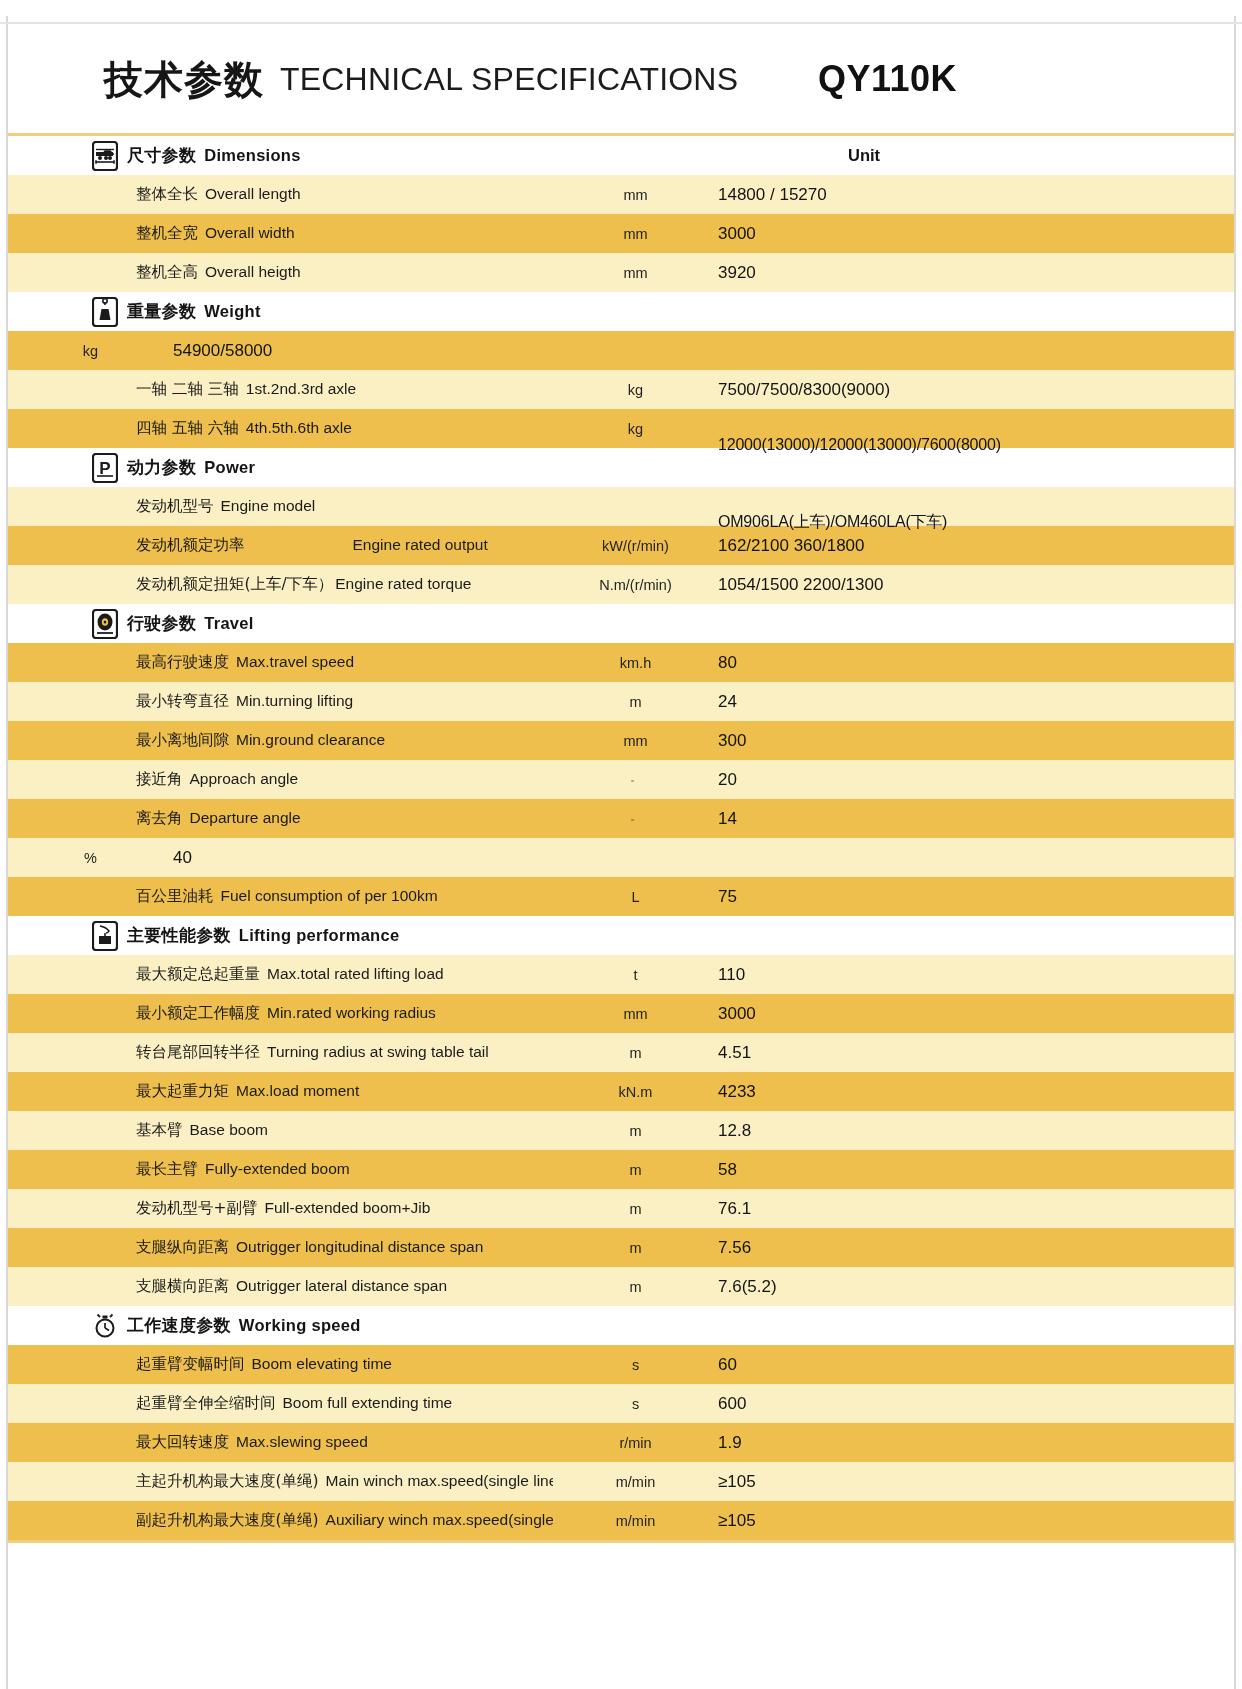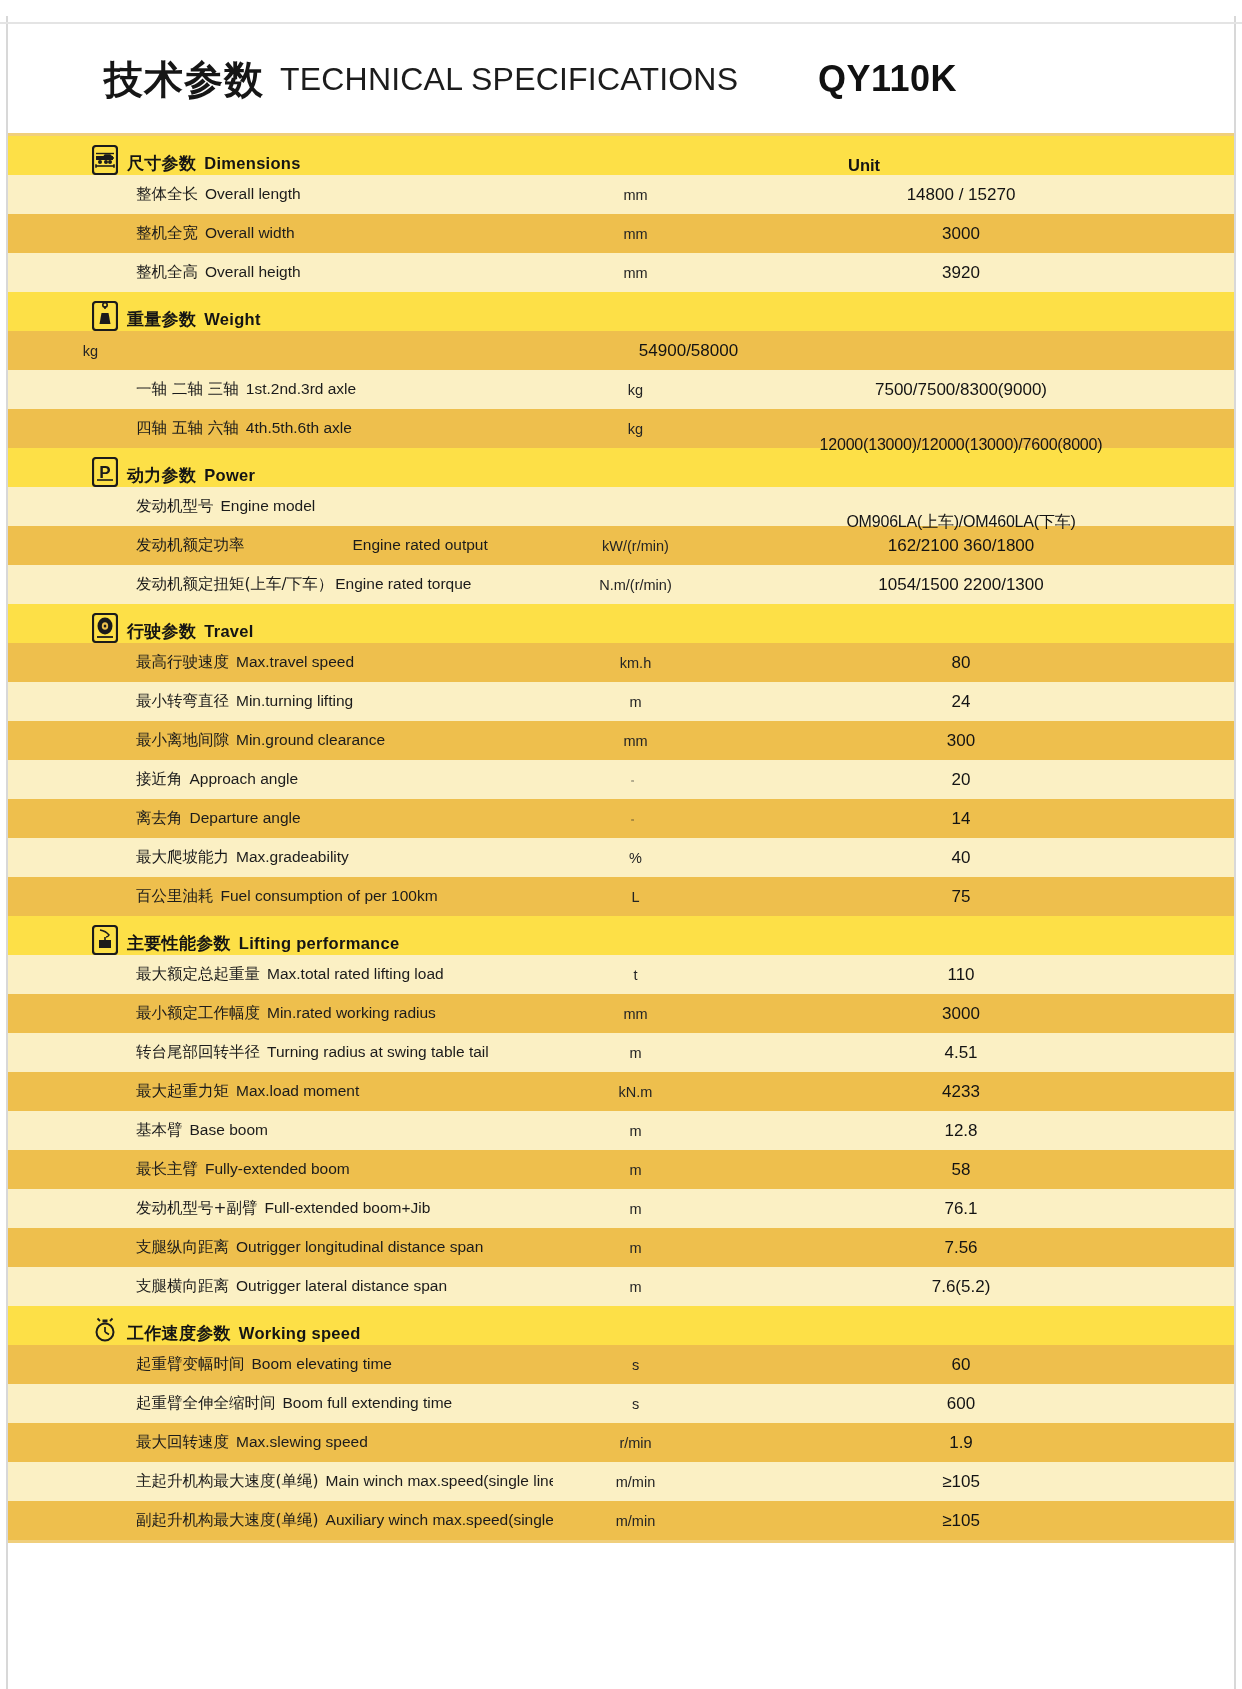--- a/index.html
+++ b/index.html
@@ -102,23 +102,23 @@
     align-items: center;
     box-sizing: border-box;
     height: 39px;
   }
   .row.light { background: #fbf0c4; }
   .row.dark  { background: #eebf4d; }
 
   
   .section-row {
     display: flex;
-    align-items: flex-end;
+    align-items: center;
     height: 39px;
-    background: #fde047;
+    background: #ffffff;
     box-sizing: border-box;
     margin: 0 0 0 0;
     padding-left: 6px;
   }
   .section-row .sec-icon {
     width: 26px;
     height: 30px;
     margin-left: 78px;
     margin-right: 9px;
     flex: 0 0 auto;
@@ -180,21 +180,21 @@
     text-align: center;
     font-size: 14.5px;
     color: #242424;
     font-family: "Liberation Sans", sans-serif;
     white-space: nowrap;
   }
   .c-unit.deg { font-size: 10px; position: relative; top: -2px; }
 
   .c-val {
     flex: 1 1 auto;
-    text-align: center;
+    text-align: left;
     font-size: 17px;
     color: #131313;
     font-family: "Liberation Sans", sans-serif;
     white-space: nowrap;
     padding-right: 30px;
     box-sizing: border-box;
   }
   .c-val.small { font-size: 16px; }
   .c-val.tight { letter-spacing: -0.2px; margin-top: 32px; }
 
@@ -338,21 +338,20 @@
         <div class="c-name"><span class="cn">接近角</span><span class="en">Approach angle</span></div>
         <div class="c-unit deg">。</div>
         <div class="c-val">20</div>
       </div>
       <div class="row dark">
         <div class="c-name"><span class="cn">离去角</span><span class="en">Departure angle</span></div>
         <div class="c-unit deg">。</div>
         <div class="c-val">14</div>
       </div>
       <div class="row light">
-        <div class="c-name"><span class="cn">最大爬坡能力</span><span class="en">Max.gradeability</span></div>
         <div class="c-unit">%</div>
         <div class="c-val">40</div>
       </div>
       <div class="row dark">
         <div class="c-name"><span class="cn">百公里油耗</span><span class="en">Fuel consumption of per 100km</span></div>
         <div class="c-unit">L</div>
         <div class="c-val">75</div>
       </div>
       <div class="section-row">
         <span class="sec-icon">

